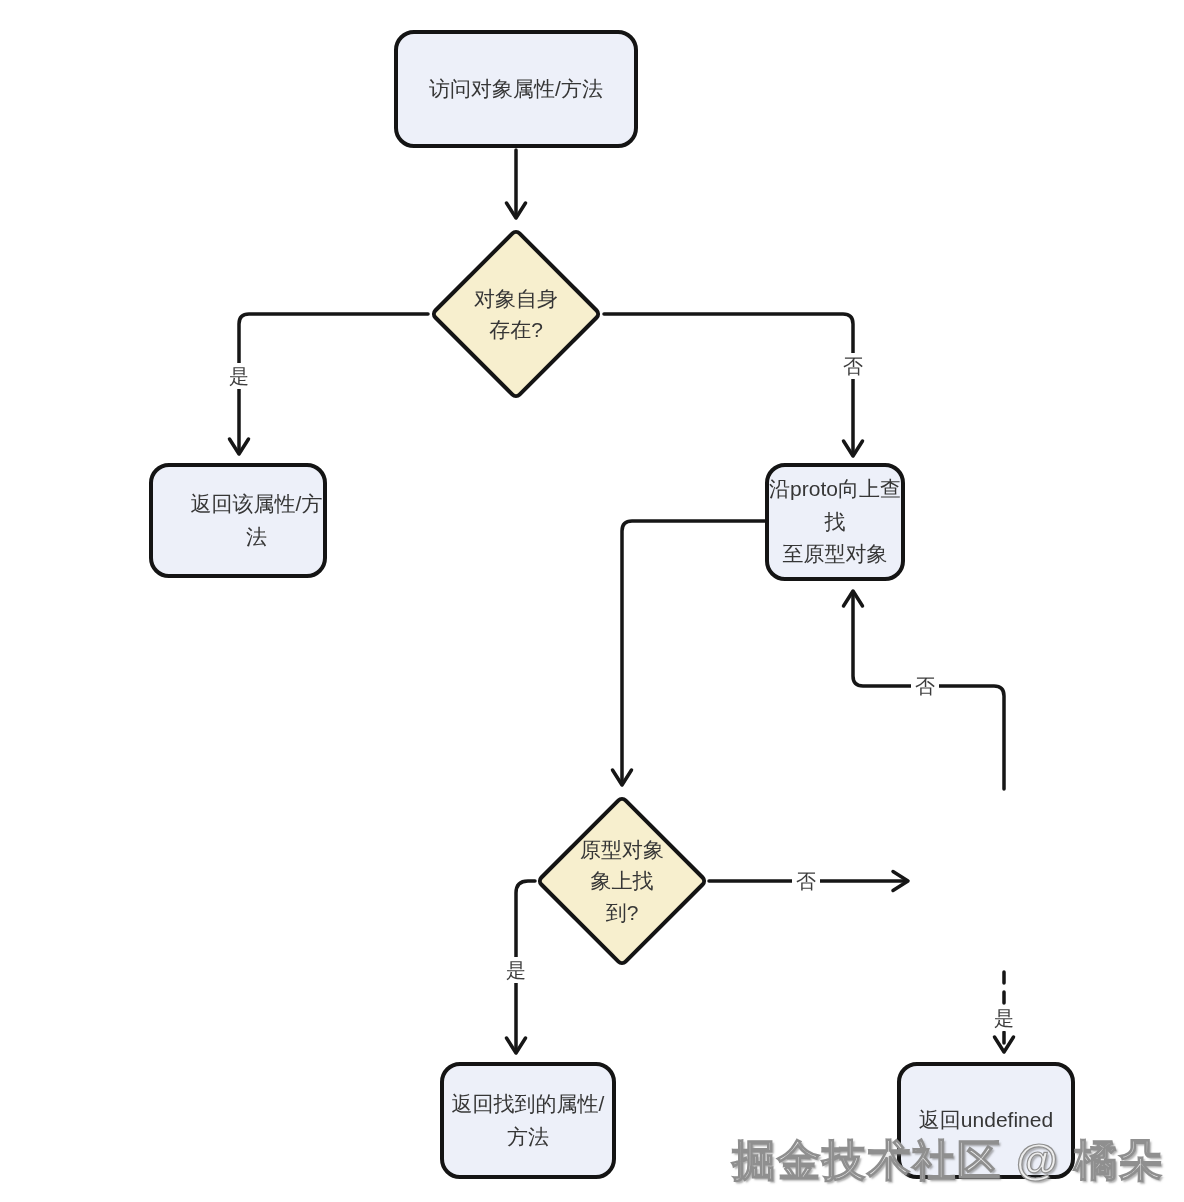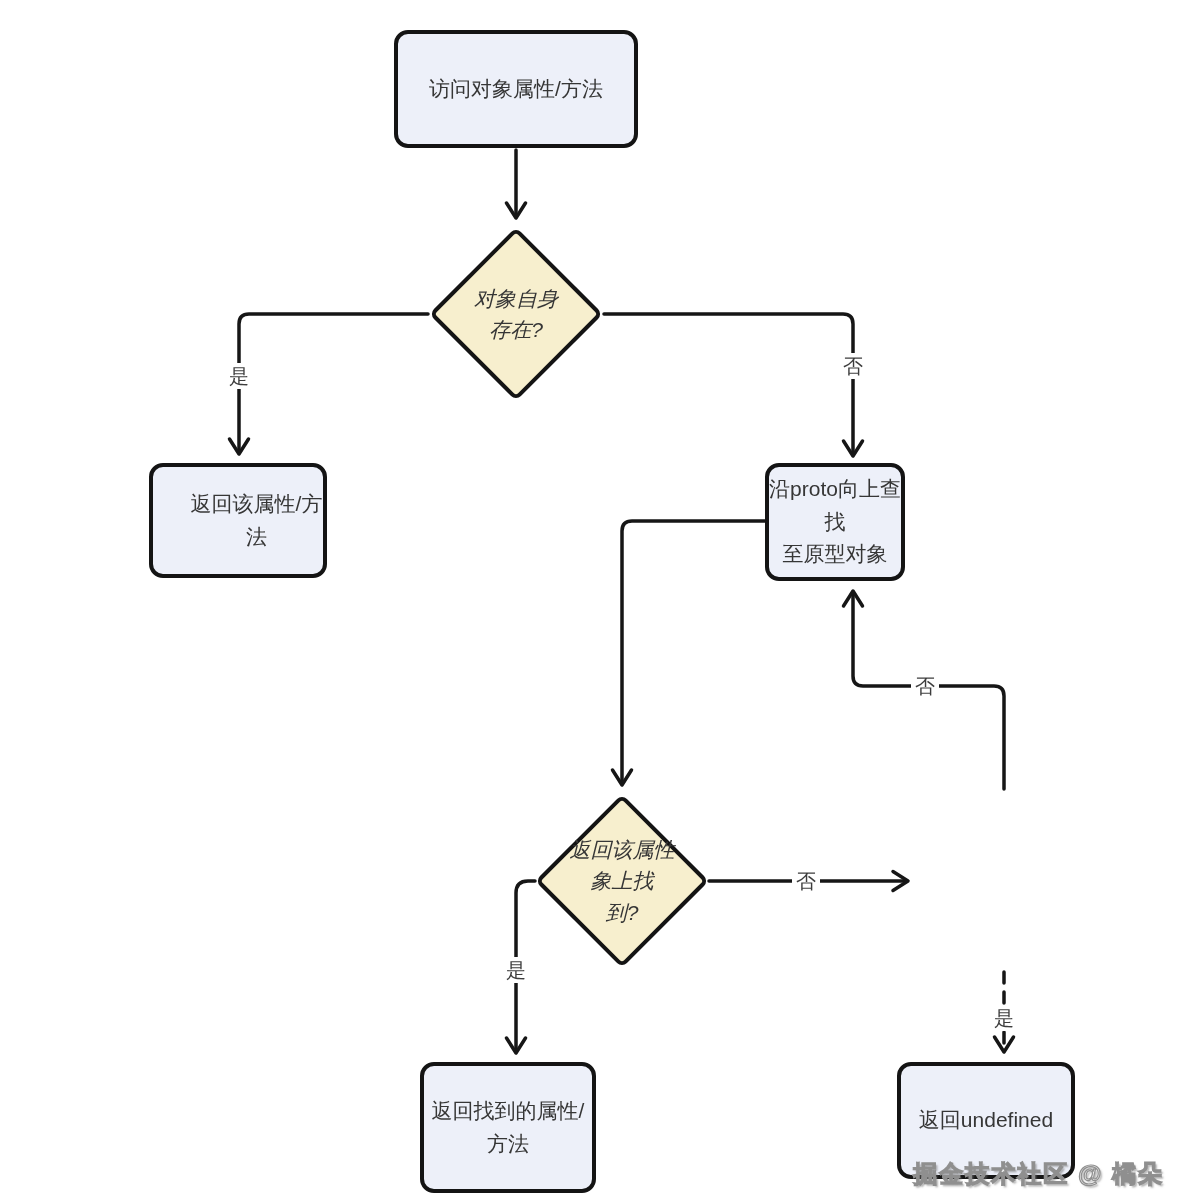--- a/index.html
+++ b/index.html
@@ -45,27 +45,26 @@
     justify-content:center;
     text-align:center;
     color:var(--text);
     font-size:21px;
     line-height:1.55;
     white-space:pre-line;
   }
   .box{
     background:var(--box-fill);
     border:4px solid var(--border);
-    border-radius:14px;
+    border-radius:20px;
   }
   .diamond{
     width:176px;
     height:176px;
     background:transparent;
-    font-style:italic;
   }
   .diamond-shape{
     position:absolute;
     left:50%;top:50%;
     width:123px;height:123px;
     transform:translate(-50%,-50%) rotate(45deg);
     background:var(--diamond-fill);
     border:4px solid var(--border);
     border-radius:7px;
   }
@@ -85,21 +84,21 @@
     background:var(--label-bg);
     color:var(--label-text);
     font-size:20px;
     padding:3px 4px;
     line-height:1;
   }
   .watermark{
     position:absolute;
     right:20px;
     bottom:12px;
-    font-size:24px;
+    font-size:43px;
     font-weight:bold;
     letter-spacing:2px;
     color:var(--watermark);
     -webkit-text-stroke:1.2px var(--watermark-stroke);
     text-shadow:2px 2px 2px rgba(110,110,110,0.55);
     z-index:5;
   }
 </style>
 </head>
 <body>
@@ -130,27 +129,27 @@
 存在?</div>
   </div>
 
   <div class="node box" style="left:149px;top:463px;width:178px;height:115px;padding-left:37px;">返回该属性/方法</div>
 
   <div class="node box" style="left:765px;top:463px;width:140px;height:118px;">沿proto向上查找
 至原型对象</div>
 
   <div class="node diamond" style="left:534px;top:793px;">
     <div class="diamond-shape"></div>
-    <div class="diamond-text">返回该属性
+    <div class="diamond-text">原型对象
 象上找
 到?</div>
   </div>
 
 
-  <div class="node box" style="left:420px;top:1062px;width:176px;height:131px;">返回找到的属性/
+  <div class="node box" style="left:440px;top:1062px;width:176px;height:117px;">返回找到的属性/
 方法</div>
 
   <div class="node box" style="left:897px;top:1062px;width:178px;height:117px;">返回undefined</div>
 
   <span class="edge-label" style="left:239px;top:376px;">是</span>
   <span class="edge-label" style="left:853px;top:366px;">否</span>
   <span class="edge-label" style="left:516px;top:970px;">是</span>
   <span class="edge-label" style="left:806px;top:881px;">否</span>
   <span class="edge-label" style="left:925px;top:686px;">否</span>
   <span class="edge-label" style="left:1004px;top:1018px;">是</span>

